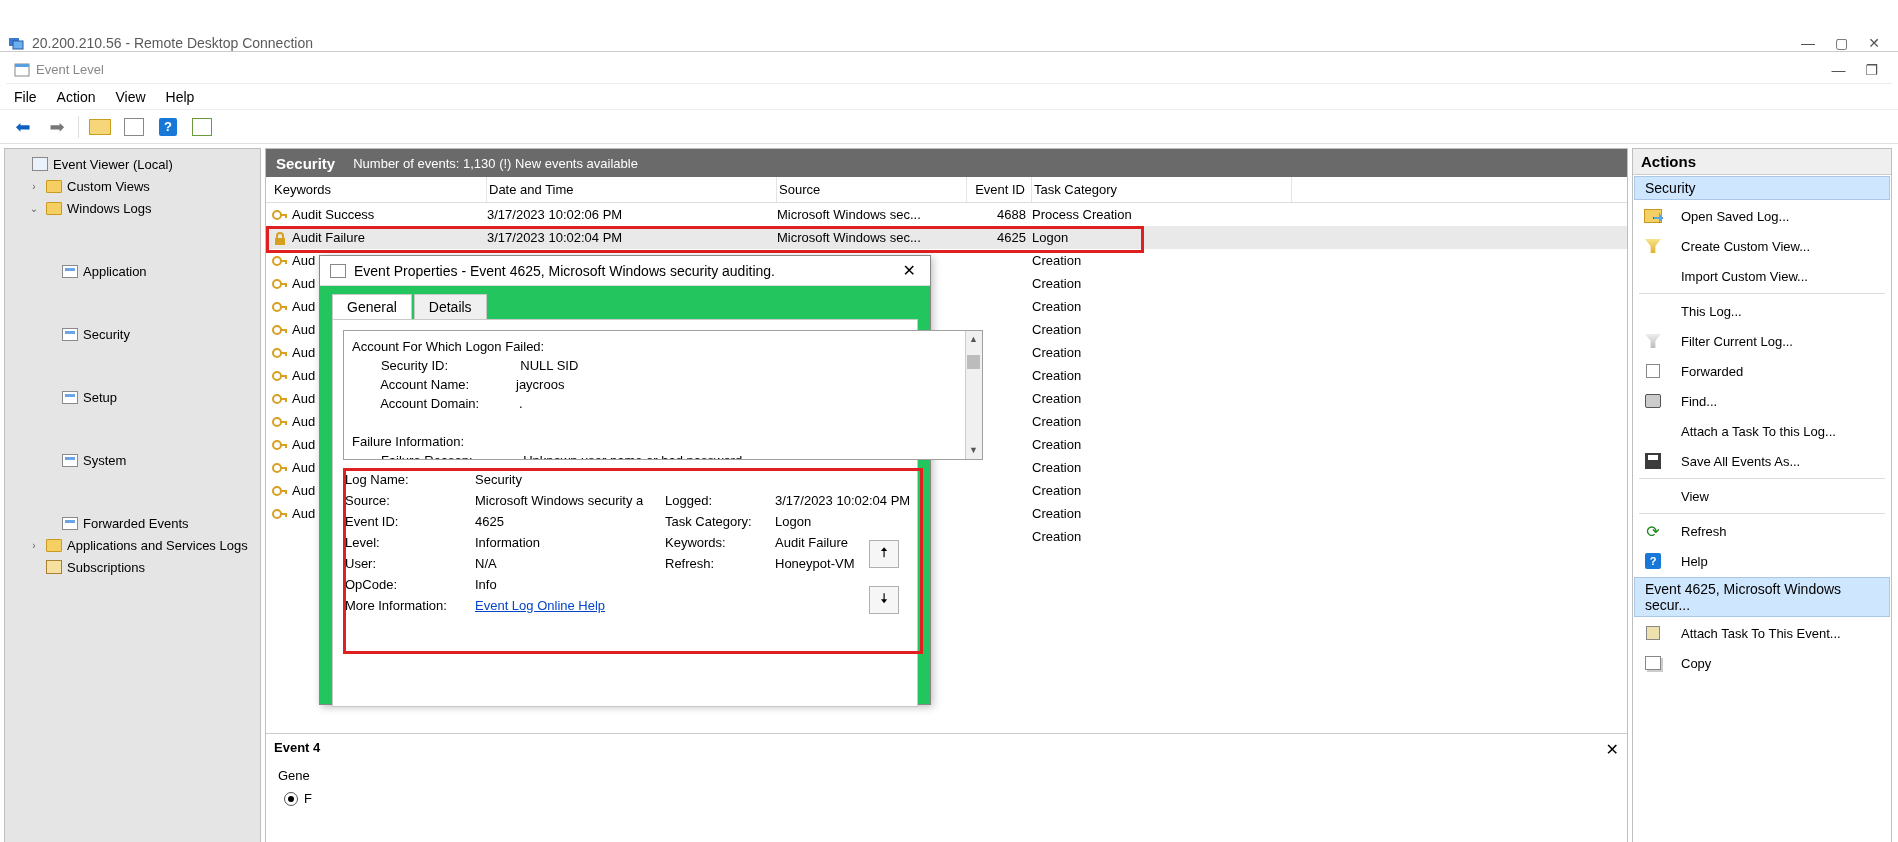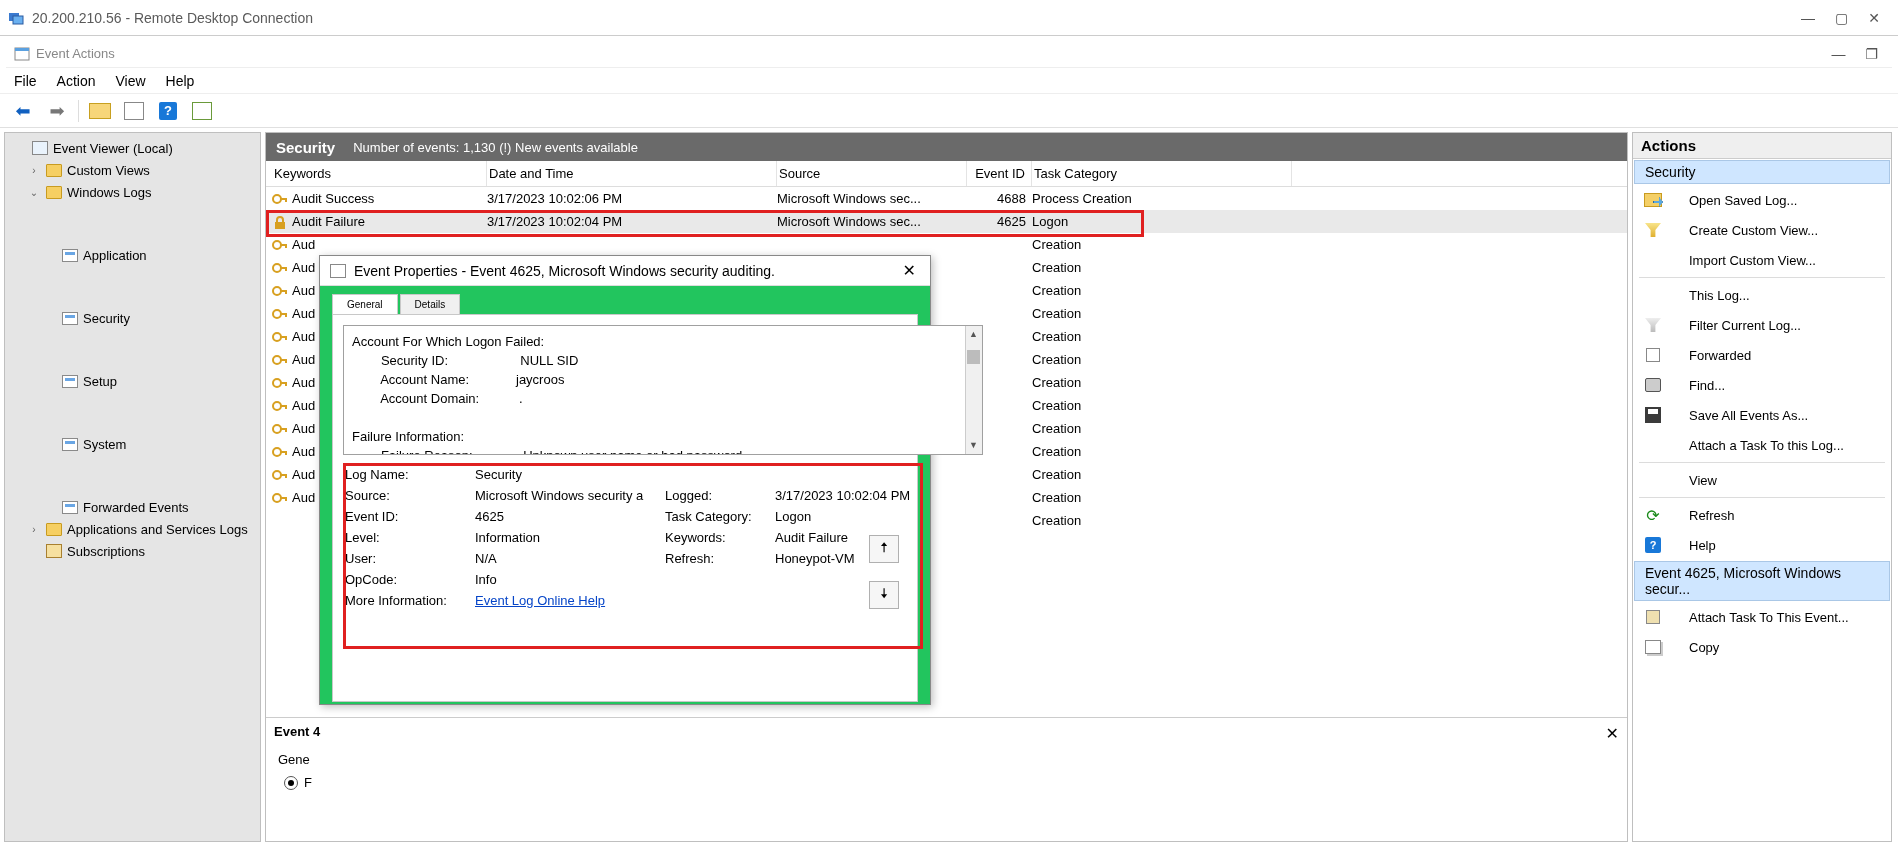--- a/index.html
+++ b/index.html
@@ -1,19 +1,19 @@
 <!DOCTYPE html>
 <html><head>
 <meta charset="utf-8">
 <style>
 * { box-sizing: border-box; margin: 0; padding: 0; font-family: "Segoe UI", Tahoma, sans-serif; font-size: 13px; }
 body { background: #fff; color: #000; width: 1898px; height: 842px; overflow: hidden; position: relative; }
 
 
-.rdc-titlebar { height: 36px; border-bottom: 1px solid #ccc; display: flex; align-items: center; padding: 0 8px; color: #5a5a5a; }
+.rdc-titlebar { height: 52px; border-bottom: 1px solid #ccc; display: flex; align-items: flex-end; padding: 0 8px; color: #5a5a5a; }
 .rdc-titlebar .icon { width: 16px; height: 16px; margin-right: 8px; }
 .rdc-titlebar .title { flex: 1; font-size: 14px; }
 .rdc-controls { display: flex; gap: 20px; padding-right: 10px; }
 .rdc-controls span, .ev-controls span { color: #555; cursor: default; font-size:14px;}
 
 
 .ev-titlebar { height: 28px; display: flex; align-items: center; padding: 0 8px; color: #888; border-bottom: 1px solid #eee; margin: 4px 6px 0 6px; background:#fff; }
 .ev-titlebar .title { flex:1; }
 .ev-controls { display:flex; gap:20px; padding-right:6px;}
 
@@ -71,42 +71,42 @@
 .lower-close { font-weight:400; font-size:16px;}
 .lower-tabs { margin-top:6px; font-size:14px; padding-left:4px;}
 .lower-body { margin-top:8px; display:flex; align-items:center; gap:6px; padding-left:10px;}
 .radio { width:14px; height:14px; border:1px solid #555; border-radius:50%; display:inline-flex; align-items:center; justify-content:center;}
 .radio.sel::after { content:""; width:6px; height:6px; border-radius:50%; background:#000;}
 
 
 .actions-pane { border:1px solid #bfbfbf; background:#fff; overflow:hidden;}
 .actions-title { background:#efefef; padding:4px 8px; font-weight:600; font-size:15px; border-bottom:1px solid #ccc;}
 .actions-section { background:#cfe6ff; padding:3px 10px; font-size:14px; border:1px solid #aac7e6; margin:1px;}
-.action-item { display:flex; align-items:center; gap:26px; padding:4px 10px; font-size:14px; height:30px;}
+.action-item { display:flex; align-items:center; gap:18px; padding:4px 10px; font-size:14px; height:30px;}
 .action-item .aicon { width:20px; height:18px; display:flex; align-items:center; justify-content:center;}
 .divider { height:1px; background:#dcdcdc; margin:2px 6px;}
 .openfolder { width:18px; height:14px; background:#f4cf66; border:1px solid #c89b20; position:relative;}
 .openfolder::after{content:""; position:absolute; right:-2px; top:3px; width:8px; height:8px; background:#5aa8e0; border:1px solid #2a6aa0; clip-path: polygon(0 40%, 60% 40%, 60% 0, 100% 50%, 60% 100%, 60% 60%, 0 60%);}
 .filter-icon { width:16px; height:14px; background:linear-gradient(#eee,#bbb); clip-path: polygon(0 0,100% 0,65% 50%,65% 100%,35% 100%,35% 50%);}
 .prop-icon { width:14px; height:14px; border:1px solid #888; background:#fff;}
 .save-icon { width:16px; height:16px; background:#3b3b3b; position:relative;}
 .save-icon::after{content:""; position:absolute; left:3px; top:2px; right:3px; height:5px; background:#fff;}
 .find-icon { width:16px; height:14px; border:1px solid #555; background:#ccc; border-radius:2px;}
 .refresh-icon { color:#1a8a1a; font-size:16px;}
 .copy-icon { width:16px; height:14px; border:1px solid #888; background:#fff; box-shadow:2px 2px 0 #ccc;}
 .help-badge { width:16px; height:16px; background:#1878d8; color:#fff; display:flex; align-items:center; justify-content:center; border-radius:2px; font-size:11px; font-weight:bold;}
 
 
 .dialog { position:absolute; left:319px; top:255px; width:612px; height:450px; background:#22c55e; border:1px solid #888; box-shadow:2px 2px 8px rgba(0,0,0,0.25);}
 .dlg-title { height:30px; display:flex; align-items:center; padding:0 10px; background:#fff; border-bottom:1px solid #ddd;}
 .dlg-title .dicon { width:16px; height:14px; border:1px solid #888; margin-right:8px; background:#fff;}
 .dlg-title .t { flex:1; font-size:14px;}
 .dlg-title .x { font-size:16px; padding:0 4px; cursor:default;}
 .dlg-tabs { display:flex; padding:8px 12px 0 12px; gap:2px;}
-.dlg-tab { padding:4px 14px; border:1px solid #c8c8c8; border-bottom:none; background:#f0f0f0; font-size:10px;}
+.dlg-tab { padding:4px 14px; border:1px solid #c8c8c8; border-bottom:none; background:#f0f0f0; font-size:14px;}
 .dlg-tab.active { background:#fff;}
 .dlg-body { margin:0 12px 10px 12px; background:#fff; border:1px solid #c8c8c8; padding:10px; height:calc(100% - 60px); position:relative;}
 .dlg-textarea { width:640px; height:130px; border:1px solid #a0a0a0; padding:6px 8px; font-size:14px; line-height:19px; overflow:hidden; position:relative; background:#fff;}
 .dlg-textarea .scroll { position:absolute; right:0; top:0; bottom:0; width:17px; background:#f0f0f0; border-left:1px solid #ccc;}
 .dlg-textarea .thumb { position:absolute; right:2px; top:24px; width:13px; height:14px; background:#bcbcbc;}
 .dlg-textarea .arr { position:absolute; right:0; width:17px; height:17px; display:flex; align-items:center; justify-content:center; font-size:9px; color:#555;}
 .dlg-textarea .arr.up { top:0;} .dlg-textarea .arr.dn { bottom:0;}
 .dlg-nav { position:absolute; right:18px; top:220px; display:flex; flex-direction:column; gap:18px;}
 .dlg-nav button { width:30px; height:28px; background:#f6f6f6; border:1px solid #b0b0b0; font-size:14px;}
 
@@ -131,21 +131,21 @@
     <span>▢</span>
     <span>✕</span>
   </div>
 </div>
 
 <div class="ev-titlebar">
   <svg class="icon" style="width:16px;height:16px;margin-right:6px;" viewBox="0 0 16 16">
       <rect x="1" y="2" width="14" height="12" fill="#fff" stroke="#888"></rect>
       <rect x="1" y="2" width="14" height="3" fill="#5aa0e0"></rect>
     </svg>
-  <span class="title">Event Actions</span>
+  <span class="title">Event Level</span>
   <div class="ev-controls">
     <span>—</span>
     <span>❐</span>
   </div>
 </div>
 
 <div class="menubar">
   <span>File</span>
   <span>Action</span>
   <span>View</span>
@@ -473,28 +473,28 @@
         </span>
         <span>Forwarded</span>
       </div>
     <div class="action-item">
         <span class="aicon">
           <span class="find-icon"></span>
         </span>
         <span>Find...</span>
       </div>
     <div class="action-item">
-        <span class="aicon">
-          <span class="save-icon"></span>
-        </span>
-        <span>Save All Events As...</span>
-      </div>
-    <div class="action-item">
         <span class="aicon"></span>
         <span>Attach a Task To this Log...</span>
+      </div>
+    <div class="action-item">
+        <span class="aicon">
+          <span class="save-icon"></span>
+        </span>
+        <span>Save All Events As...</span>
       </div>
     <div class="divider"></div>
     <div class="action-item">
         <span class="aicon"></span>
         <span>View</span>
       </div>
     <div class="divider"></div>
     <div class="action-item">
         <span class="aicon refresh-icon">⟳</span>
         <span>Refresh</span>

